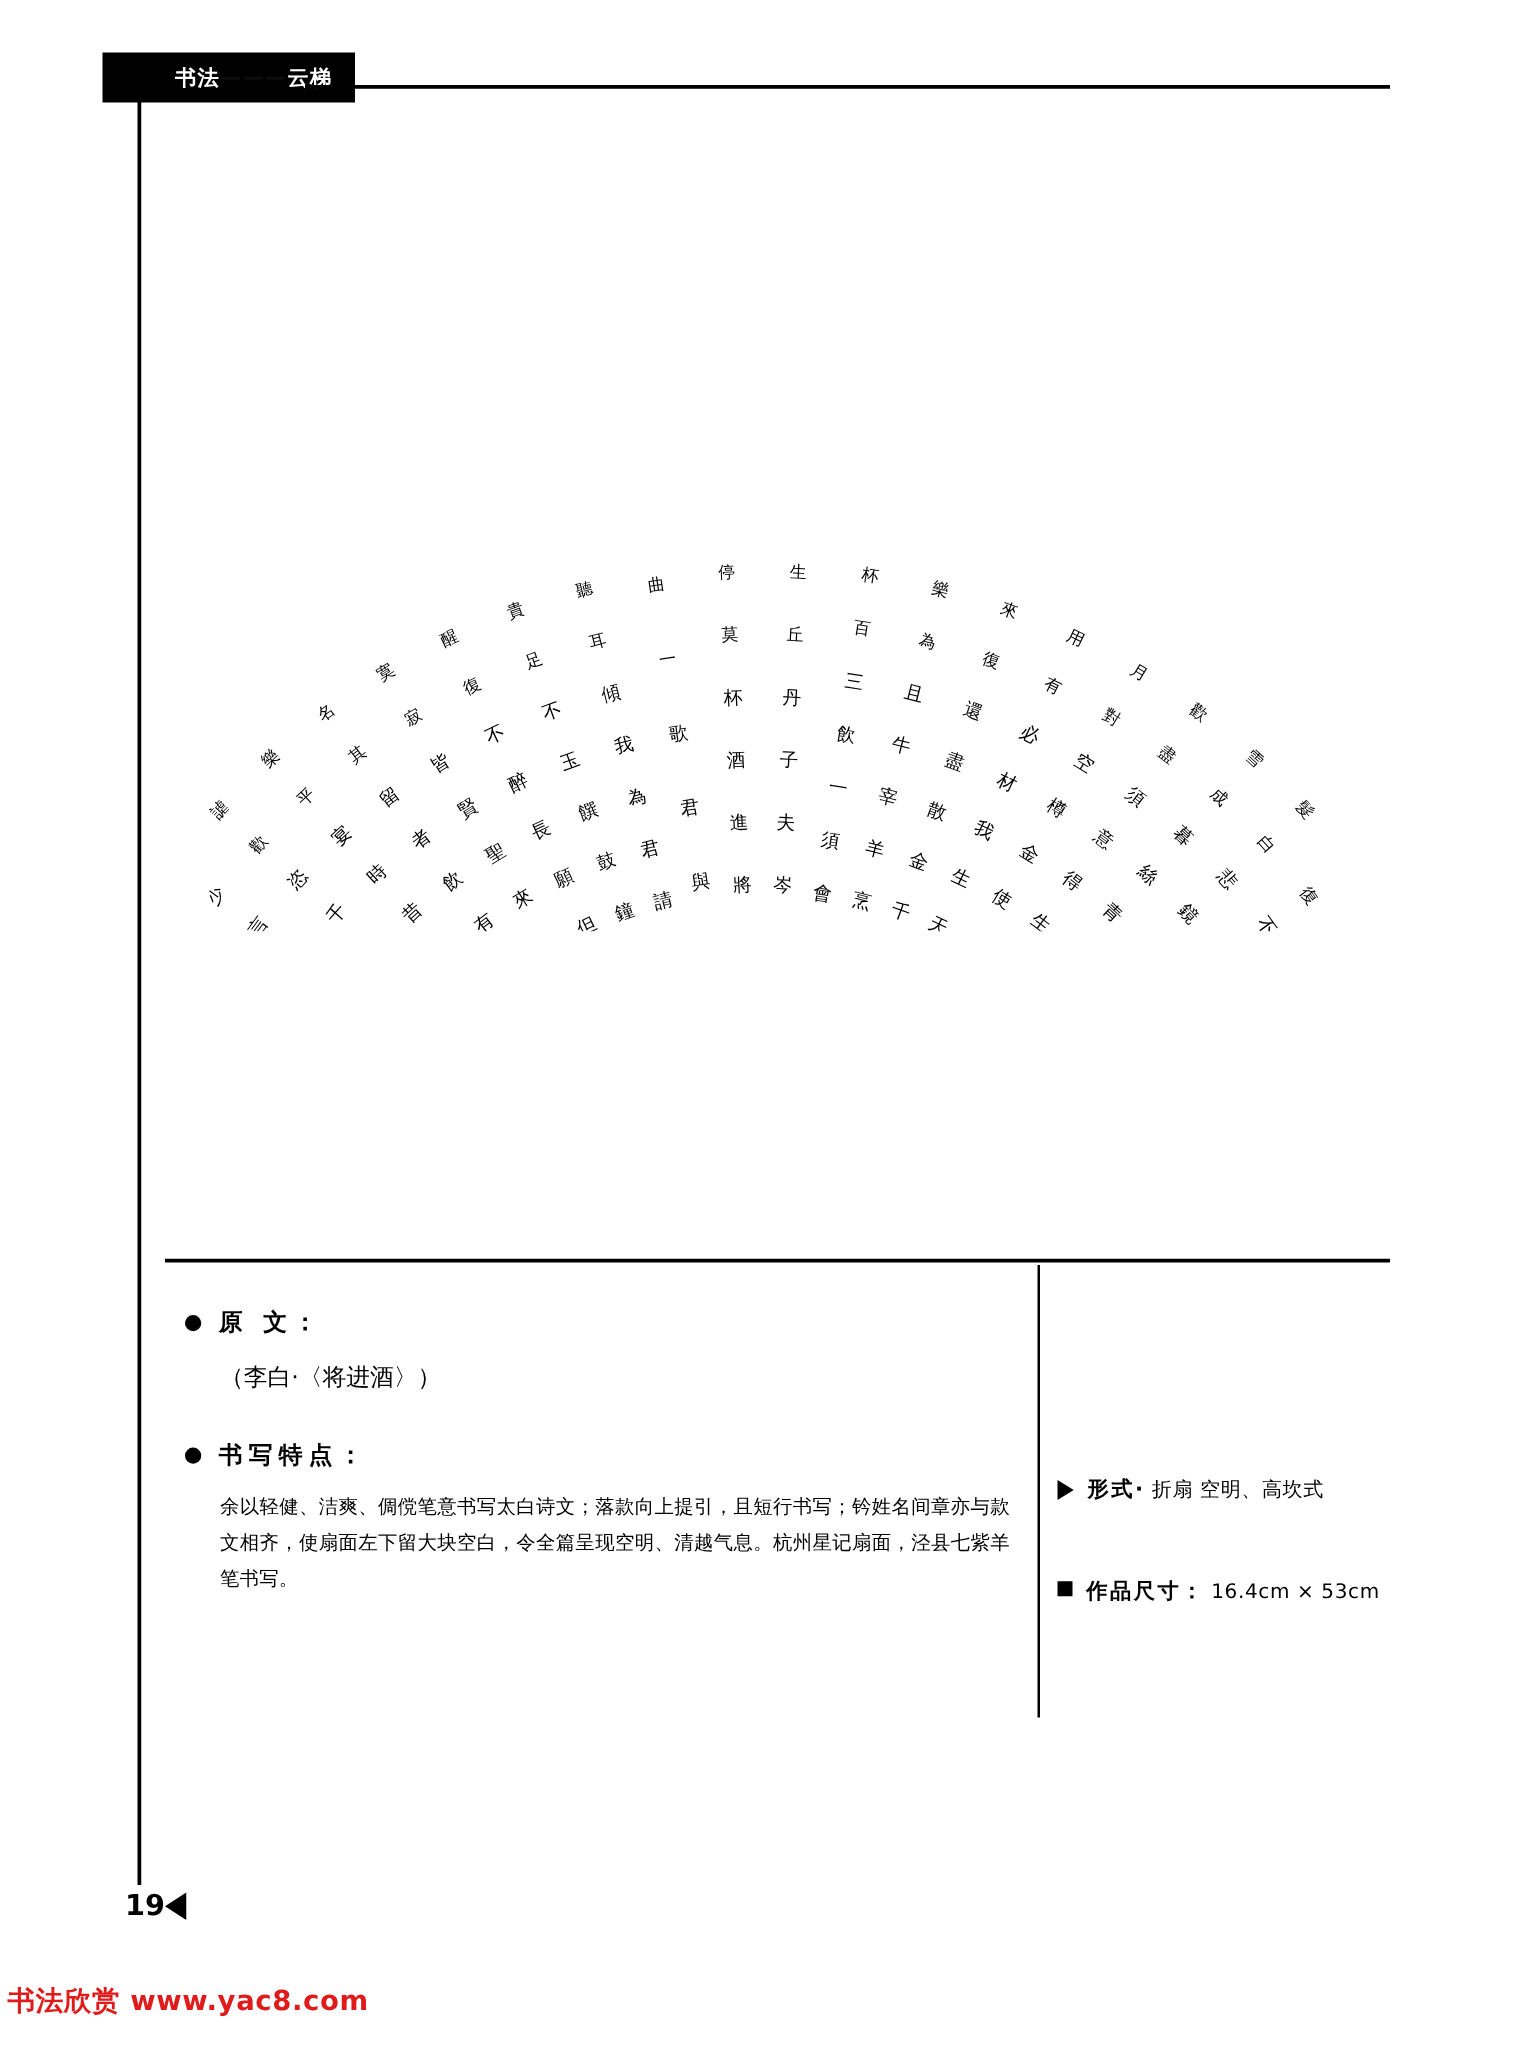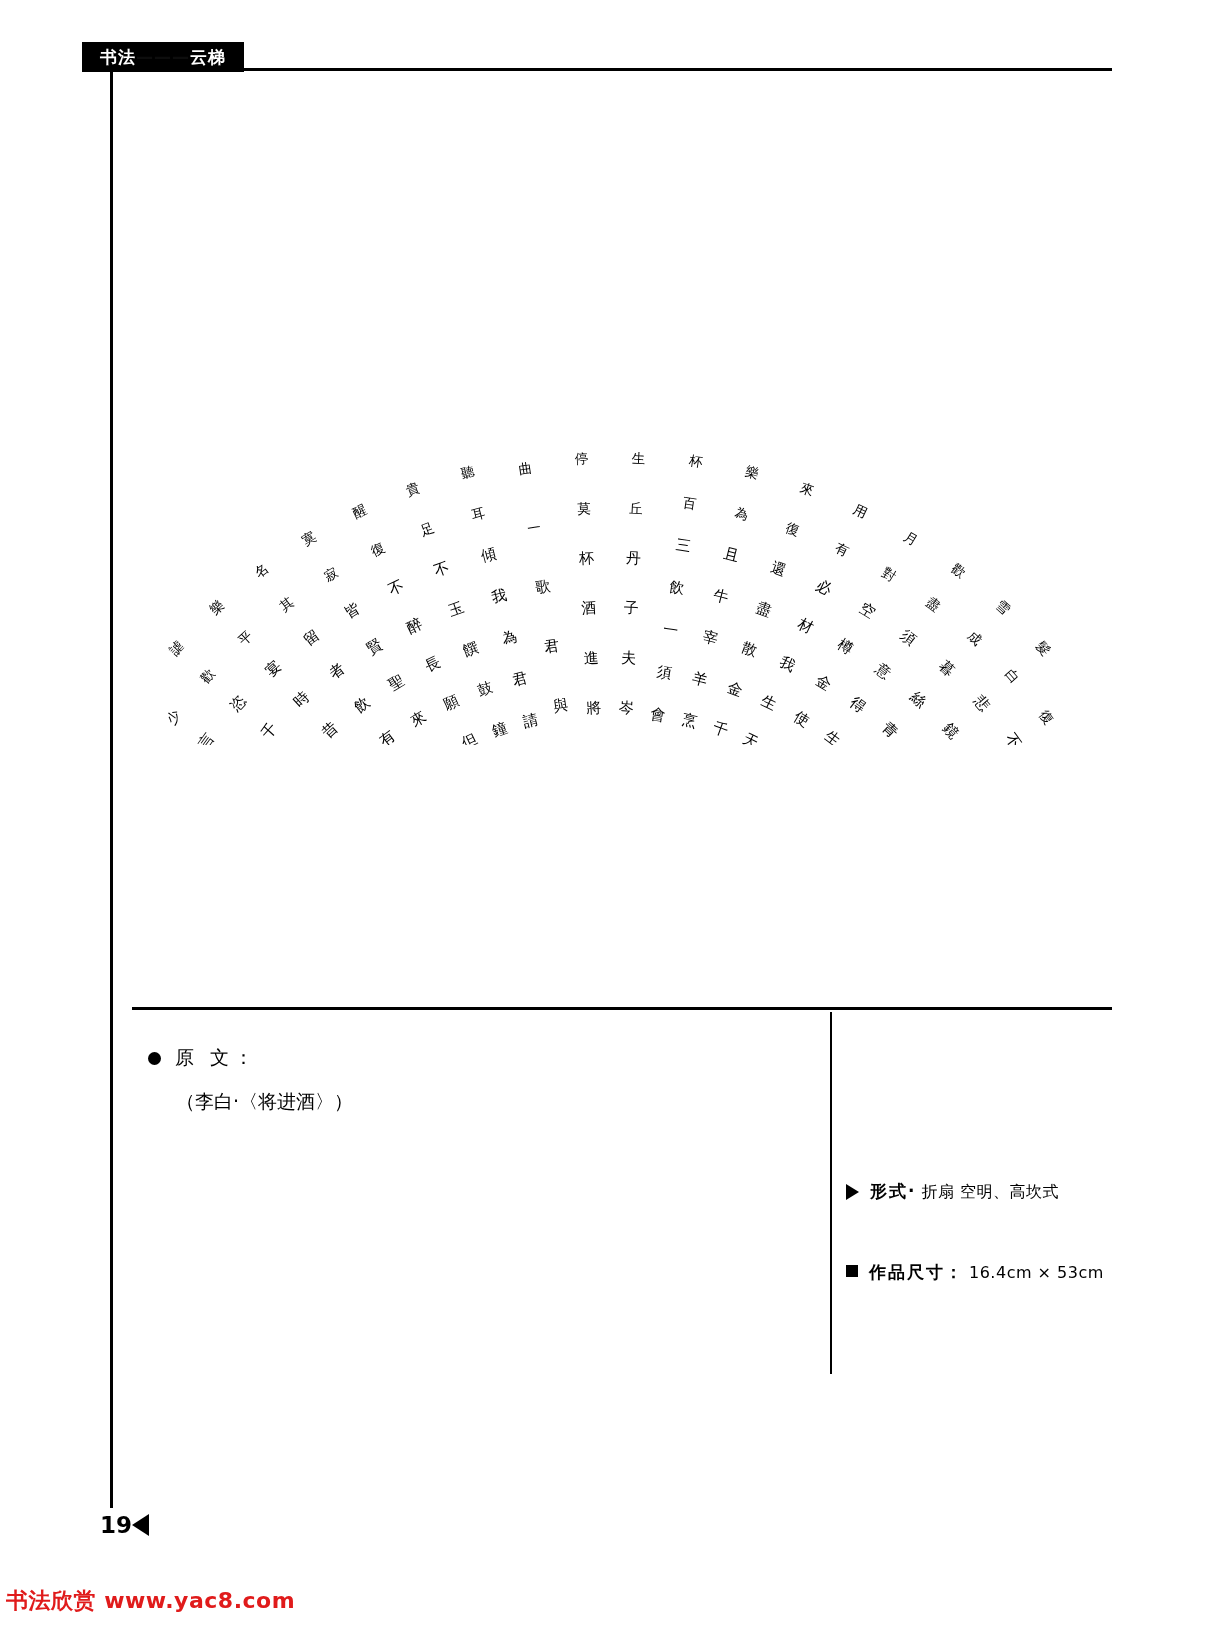--- a/index.html
+++ b/index.html
@@ -7,24 +7,25 @@
     width:1213px;height:1644px;
     background:#ffffff;
     font-family:"DejaVu Sans","Liberation Sans",sans-serif;
     position:relative;
     overflow:hidden;
     color:#000;
   }
   
   #header-banner{
     position:absolute;left:82px;top:42px;
-    width:162px;height:30px;
+    width:162px;height:40px;
     background:#000;
     display:flex;align-items:center;justify-content:center;
     letter-spacing:1px;
+    padding-left:40px;
   }
   #header-banner .htxt{
     color:#fff;font-size:17px;font-weight:bold;
     white-space:nowrap;
   }
   #header-banner .obscured{
     color:#0d0d0d;
   }
   #header-rule{
     position:absolute;left:244px;top:68px;
@@ -60,21 +61,21 @@
   }
   .sec-head{
     display:flex;align-items:center;gap:14px;
     margin-bottom:14px;
   }
   .bullet-dot{
     width:13px;height:13px;border-radius:50%;
     background:#000;flex:0 0 auto;
   }
   .sec-head-label{
-    font-size:19px;font-weight:normal;letter-spacing:5px;
+    font-size:19px;font-weight:bold;letter-spacing:5px;
   }
   .body-text{
     font-size:15.5px;line-height:29px;
     text-align:justify;
     margin-left:28px;
     letter-spacing:0.2px;
   }
   .attrib{
     font-size:19px;margin-left:28px;margin-top:18px;
   }
@@ -363,20 +364,27 @@
 <div id="col-left">
 
   <div id="sec-original">
     <div class="sec-head">
       <span class="bullet-dot"></span>
       <span class="sec-head-label">原 文：</span>
     </div>
     <div class="attrib">（李白·〈将进酒〉）</div>
   </div>
 
+  <div id="sec-features">
+    <div class="sec-head">
+      <span class="bullet-dot"></span>
+      <span class="sec-head-label">书写特点：</span>
+    </div>
+    <div class="body-text">余以轻健、洁爽、倜傥笔意书写太白诗文；落款向上提引，且短行书写；钤姓名间章亦与款文相齐，使扇面左下留大块空白，令全篇呈现空明、清越气息。杭州星记扇面，泾县七紫羊笔书写。</div>
+  </div>
 
 </div>
 
 <div id="rule-mid"></div>
 <div id="rule-col-div"></div>
 
 <div id="col-right">
 
   <div class="meta-row">
     <span class="tri-marker"></span>

